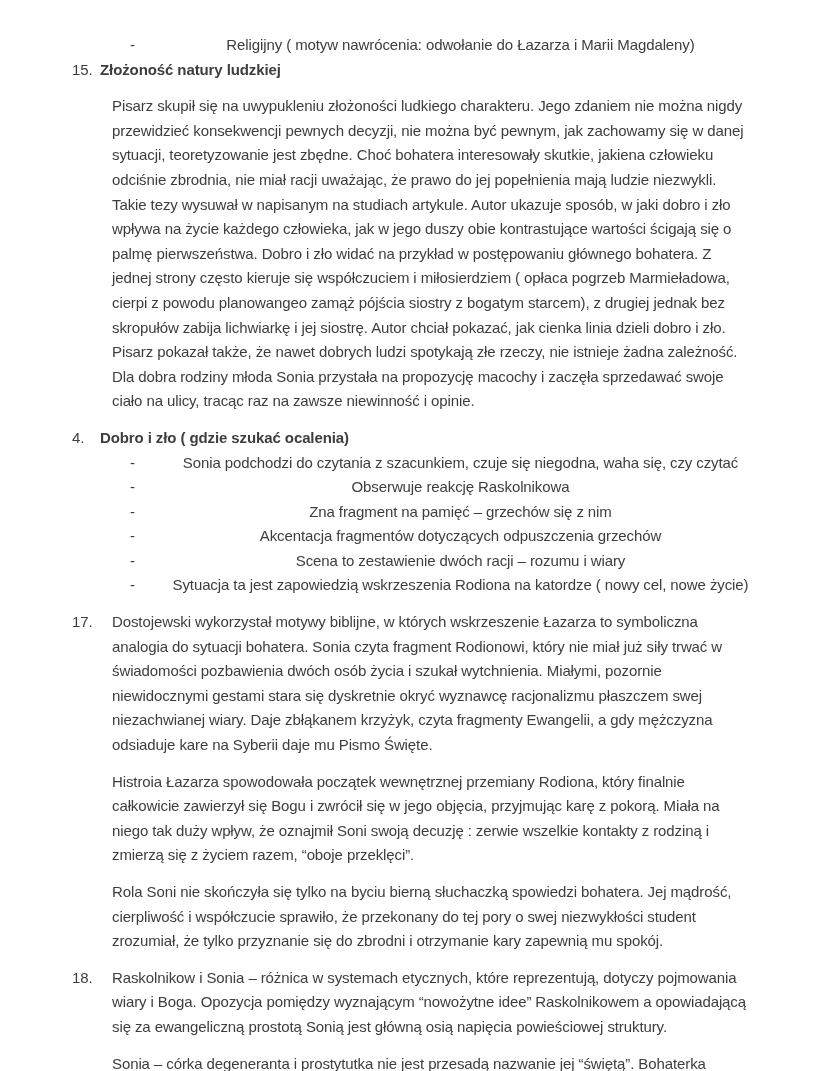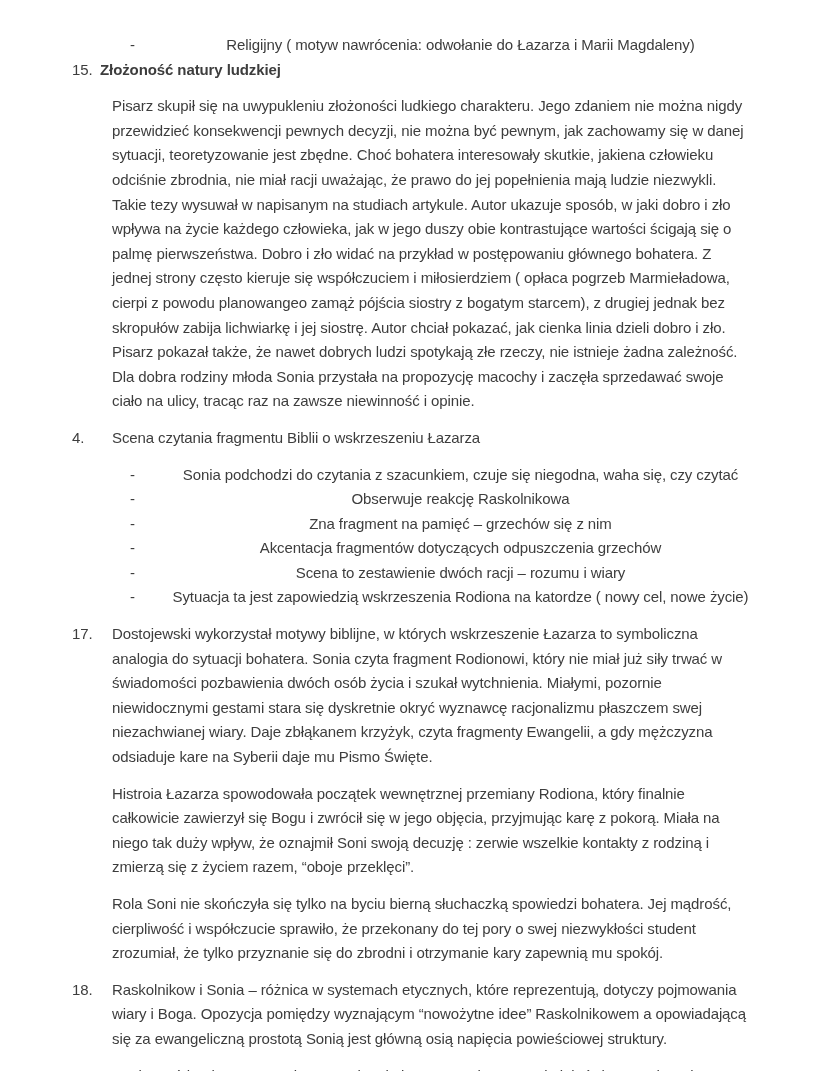--- a/index.html
+++ b/index.html
@@ -64,21 +64,21 @@
   </div>
 
   <div class="item">
     <span class="item-number">15.</span>
     <span class="item-title">Złożoność natury ludzkiej</span>
     <p class="para">Pisarz skupił się na uwypukleniu złożoności ludkiego charakteru. Jego zdaniem nie można nigdy przewidzieć konsekwencji pewnych decyzji, nie można być pewnym, jak zachowamy się w danej sytuacji, teoretyzowanie jest zbędne. Choć bohatera interesowały skutkie, jakiena człowieku odciśnie zbrodnia, nie miał racji uważając, że prawo do jej popełnienia mają ludzie niezwykli. Takie tezy wysuwał w napisanym na studiach artykule. Autor ukazuje sposób, w jaki dobro i zło wpływa na życie każdego człowieka, jak w jego duszy obie kontrastujące wartości ścigają się o palmę pierwszeństwa. Dobro i zło widać na przykład w postępowaniu głównego bohatera. Z jednej strony często kieruje się współczuciem i miłosierdziem ( opłaca pogrzeb Marmieładowa, cierpi z powodu planowangeo zamąż pójścia siostry z bogatym starcem), z drugiej jednak bez skropułów zabija lichwiarkę i jej siostrę. Autor chciał pokazać, jak cienka linia dzieli dobro i zło. Pisarz pokazał także, że nawet dobrych ludzi spotykają złe rzeczy, nie istnieje żadna zależność. Dla dobra rodziny młoda Sonia przystała na propozycję macochy i zaczęła sprzedawać swoje ciało na ulicy, tracąc raz na zawsze niewinność i opinie.</p>
   </div>
 
   <div class="item">
     <span class="item-number">4.</span>
-    <p class="para">Scena czytania fragmentu Biblii o wskrzeszeniu Łazarza</p>
+    <span class="item-title">Dobro i zło ( gdzie szukać ocalenia)</span>
     <div class="bullet">
       <span class="dash">-</span>
       <span class="btext">Sonia podchodzi do czytania z szacunkiem, czuje się niegodna, waha się, czy czytać</span>
     </div>
     <div class="bullet">
       <span class="dash">-</span>
       <span class="btext">Obserwuje reakcję Raskolnikowa</span>
     </div>
     <div class="bullet">
       <span class="dash">-</span>

